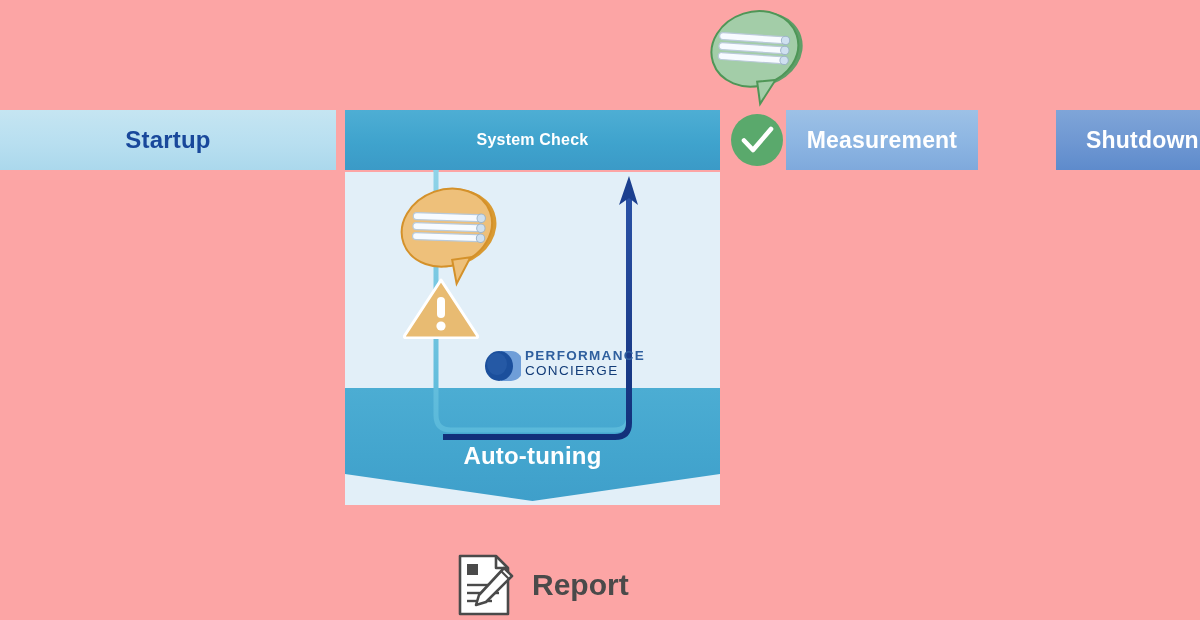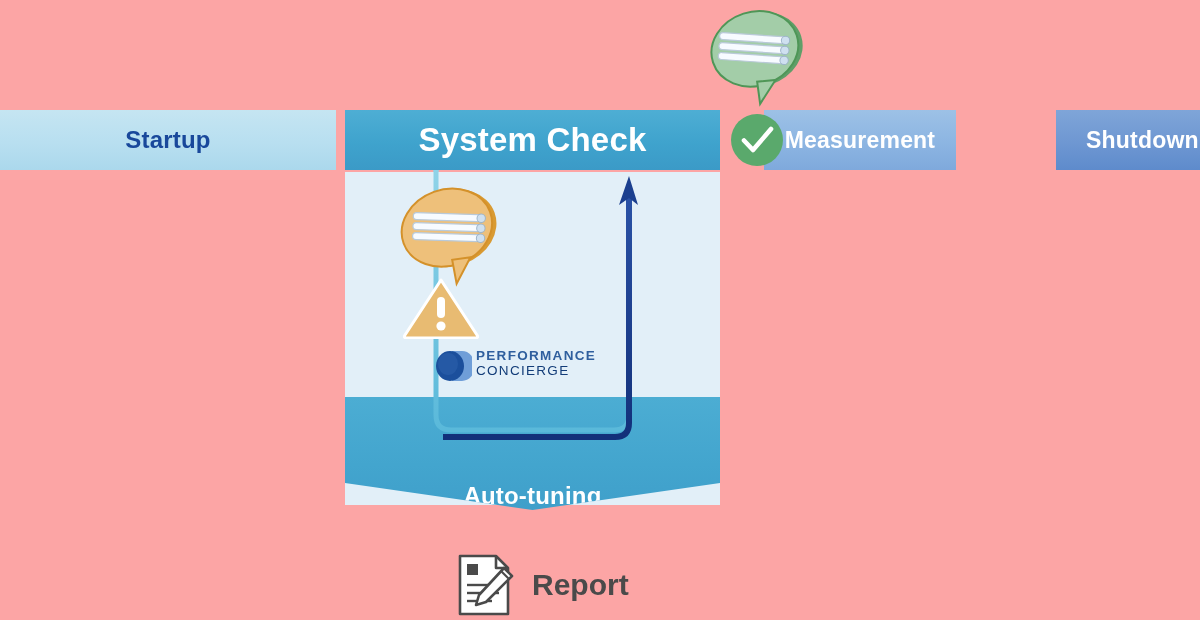--- a/index.html
+++ b/index.html
@@ -38,21 +38,21 @@
     width: 336px;
     height: 60px;
     background: linear-gradient(180deg, #c5e5f2 0%, #b8dff0 55%, #abd8ec 100%);
   }
   #bar-startup .bar-label {
     color: #19489b;
     font-size: 24px;
   }
 
   #bar-measurement {
-    left: 764px;
+    left: 786px;
     top: 110px;
     width: 192px;
     height: 60px;
     background: linear-gradient(180deg, #9dc1e6 0%, #8cb5e2 55%, #7fa9dc 100%);
   }
   #bar-measurement .bar-label {
     color: #ffffff;
     font-size: 23px;
   }
 
@@ -85,40 +85,40 @@
     top: 0;
     width: 375px;
     height: 60px;
     background: linear-gradient(180deg, #4eaed4 0%, #3fa3cd 55%, #3b9ac7 100%);
     display: flex;
     align-items: center;
     justify-content: center;
   }
   #panel-header .bar-label {
     color: #ffffff;
-    font-size: 33px;
+    font-size: 16px;
   }
   #panel-body {
     position: absolute;
     left: 0;
     top: 62px;
     width: 375px;
     height: 333px;
     background: #e2eff8;
   }
   #panel-footer {
     position: absolute;
     left: 0;
-    top: 287px;
+    top: 278px;
     width: 375px;
     height: 113px;
     background: linear-gradient(180deg, #4cadd3 0%, #43a5ce 60%, #3f9fca 100%);
     clip-path: polygon(0 0, 100% 0, 100% 76%, 50% 100%, 0 76%);
     display: flex;
-    align-items: flex-end;
+    align-items: center;
     justify-content: center;
     padding-top: 23px;
     box-sizing: border-box;
   }
   #panel-footer .bar-label {
     color: #ffffff;
     font-size: 24px;
   }
 
   
@@ -131,21 +131,21 @@
     pointer-events: none;
   }
 
   
   .abs { position: absolute; }
 
   #bubble-orange { left: 398px; top: 178px; width: 108px; height: 112px; }
   #bubble-green  { left: 706px; top: 2px;   width: 104px; height: 108px; }
   #warning-icon  { left: 403px; top: 277px; width: 76px;  height: 62px; }
   #check-icon    { left: 729px; top: 112px; width: 56px;  height: 56px; }
-  #logo-pc       { left: 432px; top: 348px; width: 152px; height: 36px; }
+  #logo-pc       { left: 481px; top: 348px; width: 152px; height: 36px; }
 
   
   #report {
     position: absolute;
     left: 456px;
     top: 552px;
     display: flex;
     align-items: center;
     gap: 18px;
   }

